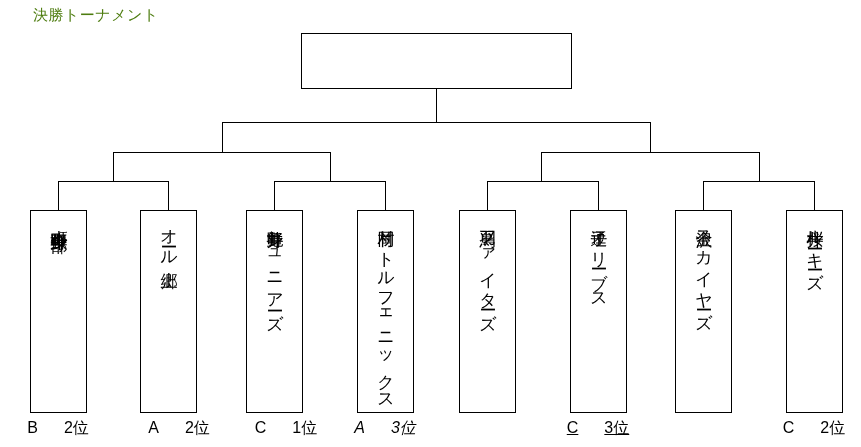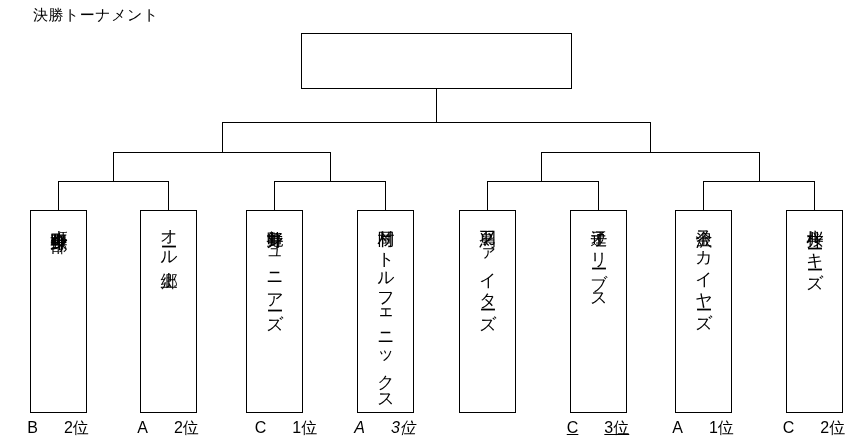--- a/index.html
+++ b/index.html
@@ -12,21 +12,21 @@
     position:relative;
   }
   #stage{position:absolute;left:0;top:0;width:861px;height:447px;}
 
   
   .title{
     position:absolute;
     left:33px; top:6px;
     font-size:15px;
     letter-spacing:0.5px;
-    color:#000000;
+    color:#4d7c0f;
     white-space:nowrap;
   }
 
   
   .hline{position:absolute;background:#000;height:1px;}
   .vline{position:absolute;background:#000;width:1px;}
 
   
   .champ-box{
     position:absolute;
@@ -136,32 +136,29 @@
   <div class="team-box" style="left:675px;">
     <span class="team-label">金沢スカイヤーズ</span>
   </div>
   <div class="team-box" style="left:786px;">
     <span class="team-label">桜井ルーキーズ</span>
   </div>
 
   <div class="seed" style="left:-2px;">
     <span class="grp">B</span><span class="rank">2位</span>
   </div>
-  <div class="seed" style="left:108px;">
+  <div class="seed" style="left:119px;">
     <span class="grp">A</span><span class="rank">2位</span>
   </div>
   <div class="seed" style="left:226px;">
     <span class="grp">C</span><span class="rank">1位</span>
   </div>
   <div class="seed" style="left:325px;font-style:italic;">
     <span class="grp">A</span><span class="rank">3位</span>
   </div>
   <div class="seed" style="left:538px;text-decoration:underline;">
     <span class="grp">C</span><span class="rank">3位</span>
   </div>
-  <div class="seed" style="left:643px;">
-    <span class="grp">A</span><span class="rank">1位</span>
-  </div>
   <div class="seed" style="left:754px;">
     <span class="grp">C</span><span class="rank">2位</span>
   </div>
 
 </div>
 
 </body></html>

